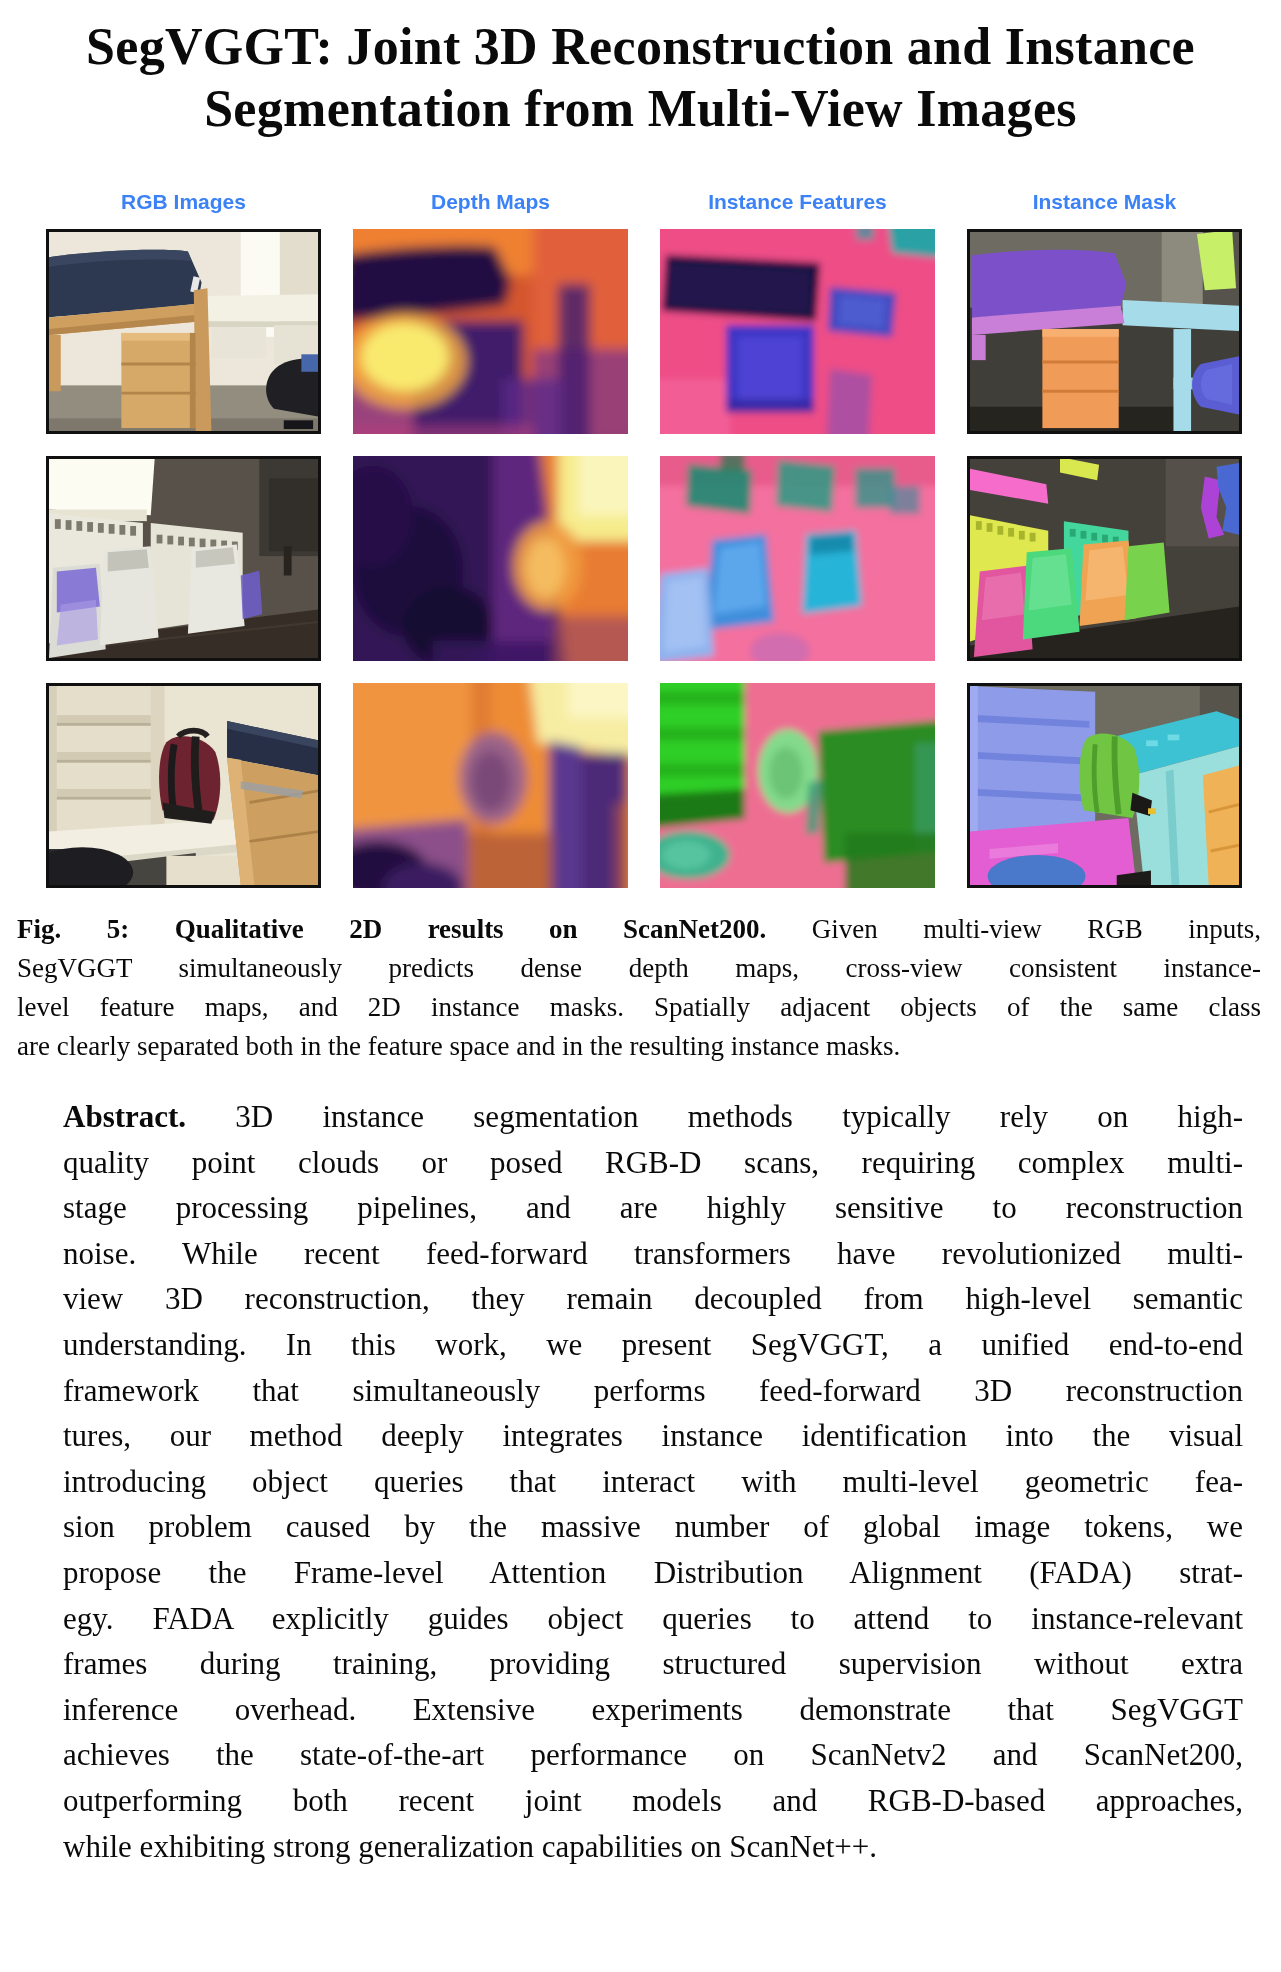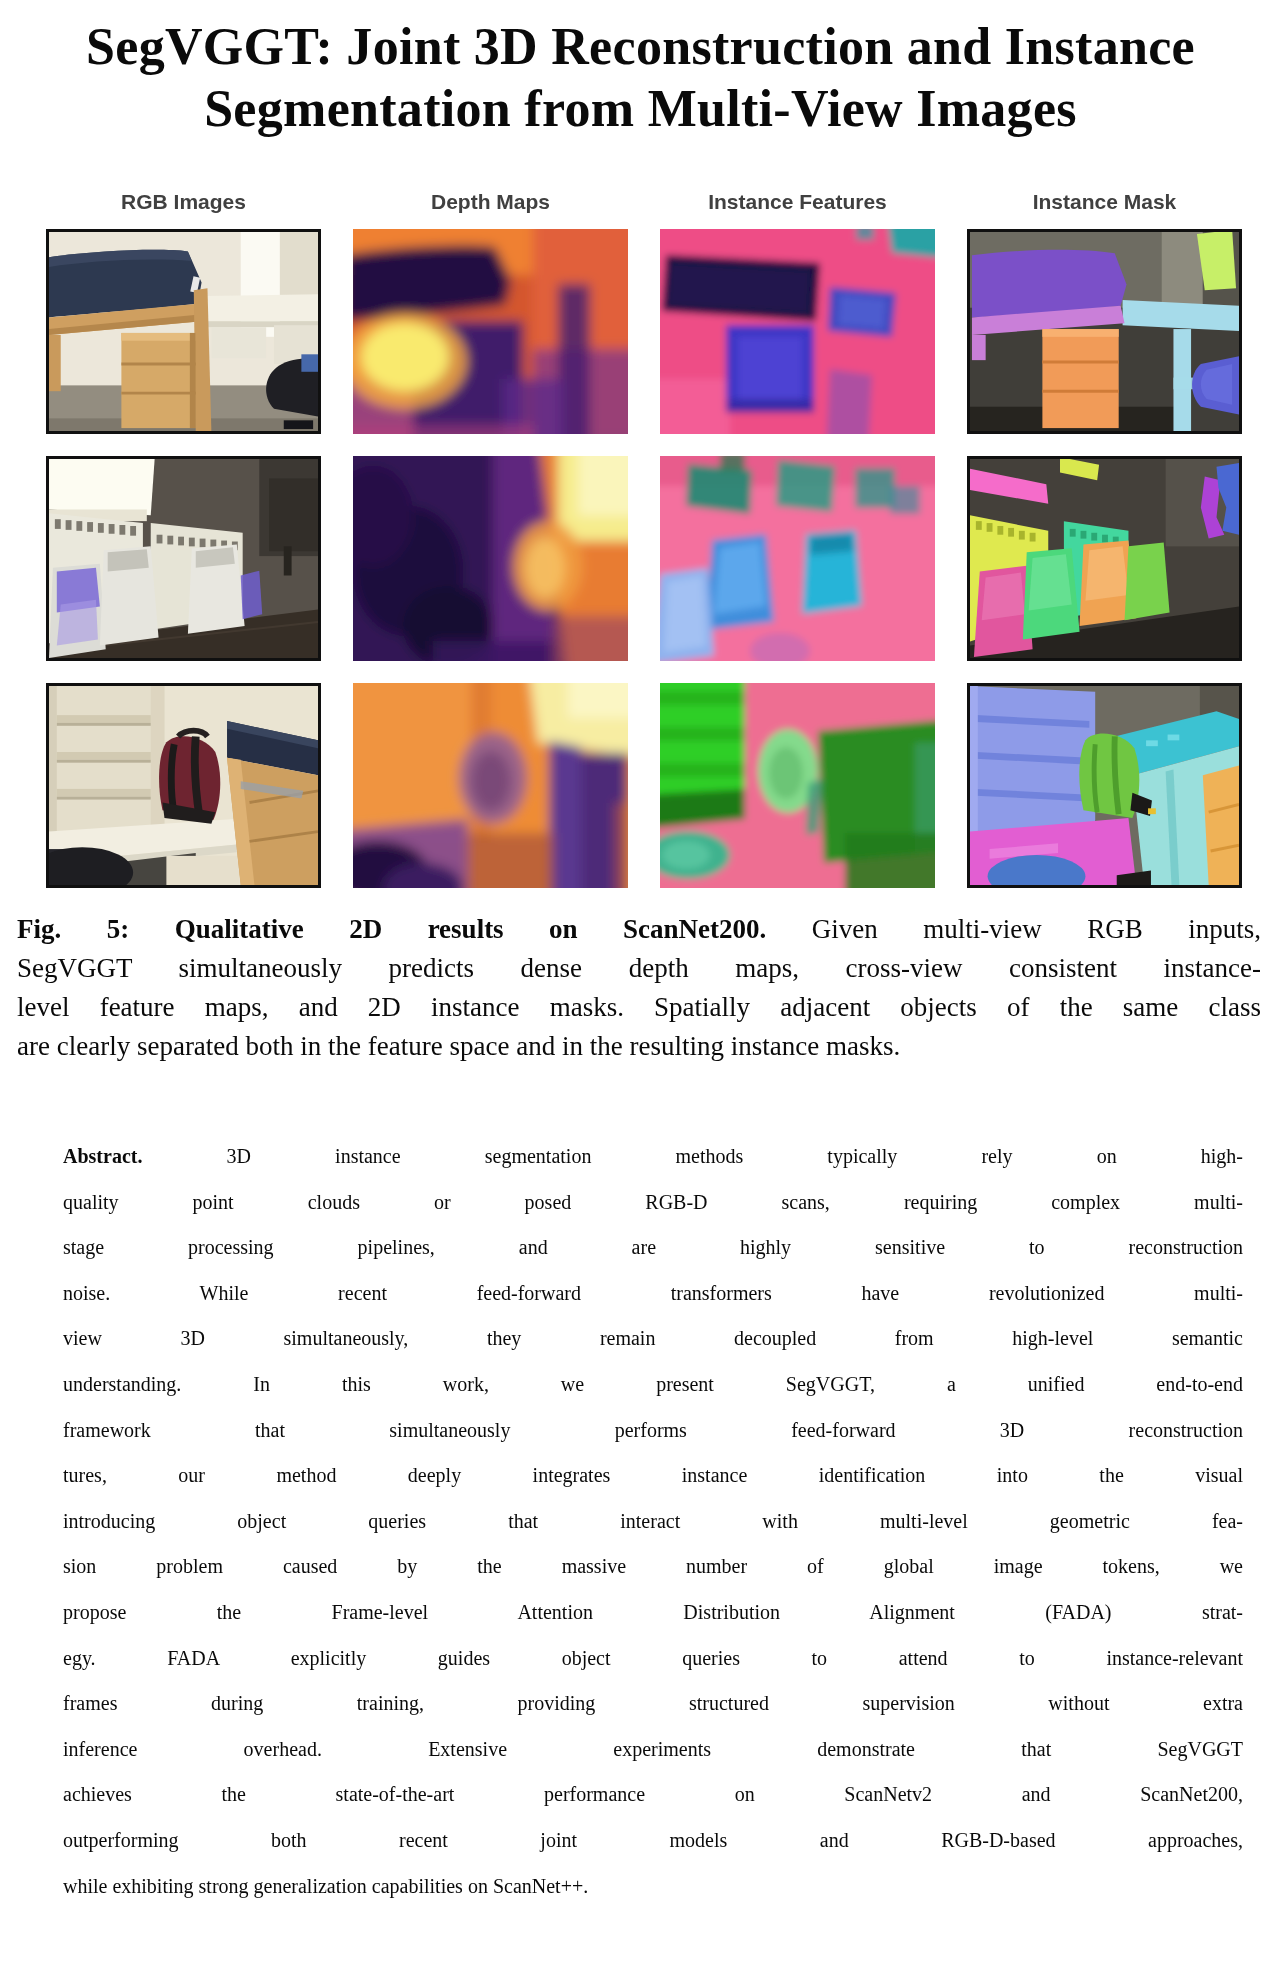--- a/index.html
+++ b/index.html
@@ -10,35 +10,35 @@
   .title {
     position:absolute; top:16px; left:0; width:1281px;
     text-align:center; font-weight:bold; font-size:52px; line-height:62px;
     letter-spacing:0.3px;
   }
   .figure { position:absolute; top:190px; left:46px; width:1197px; }
   .fig-headers {
     display:grid; grid-template-columns:repeat(4,275px); column-gap:32px;
     margin-bottom:15px;
     font-family:"Liberation Sans", sans-serif; font-weight:bold; font-size:21px;
-    text-align:center; color:#404040;
+    text-align:center; color:#3b82f6;
   }
   .fig-grid {
     display:grid; grid-template-columns:repeat(4,275px); column-gap:32px; row-gap:22px;
   }
   .cell { width:275px; height:205px; }
   .cell svg { width:100%; height:100%; display:block; }
   .ph svg { border:3px solid #101010; box-sizing:border-box; }
   .caption {
     position:absolute; top:910px; left:17px; width:1244px;
     font-size:27px; line-height:39px;
   }
   .abstract {
-    position:absolute; top:1134px; left:63px; width:1180px;
-    font-size:20px; line-height:45.6px;
+    position:absolute; top:1094px; left:63px; width:1180px;
+    font-size:31px; line-height:45.6px;
   }
   .tline { text-align:justify; text-align-last:justify; white-space:nowrap; }
   .tline.last { text-align-last:left; }
   .tline b { font-weight:bold;font-family:Liberation Serif, serif; }
 </style>
 </head>
 <body>
 
 <svg width="0" height="0" style="position:absolute" aria-hidden="true">
   <defs>
@@ -402,21 +402,21 @@
       <div class="tline">SegVGGT simultaneously predicts dense depth maps, cross-view consistent instance-</div>
       <div class="tline">level feature maps, and 2D instance masks. Spatially adjacent objects of the same class</div>
       <div class="tline last">are clearly separated both in the feature space and in the resulting instance masks.</div>
     </div>
 
   <div class="abstract">
       <div class="tline"><b>Abstract.</b> 3D instance segmentation methods typically rely on high-</div>
       <div class="tline">quality point clouds or posed RGB-D scans, requiring complex multi-</div>
       <div class="tline">stage processing pipelines, and are highly sensitive to reconstruction</div>
       <div class="tline">noise. While recent feed-forward transformers have revolutionized multi-</div>
-      <div class="tline">view 3D simultaneously, they remain decoupled from high-level semantic</div>
+      <div class="tline">view 3D reconstruction, they remain decoupled from high-level semantic</div>
       <div class="tline">understanding. In this work, we present SegVGGT, a unified end-to-end</div>
       <div class="tline">framework that simultaneously performs feed-forward 3D reconstruction</div>
       <div class="tline">tures, our method deeply integrates instance identification into the visual</div>
       <div class="tline">introducing object queries that interact with multi-level geometric fea-</div>
       <div class="tline">sion problem caused by the massive number of global image tokens, we</div>
       <div class="tline">propose the Frame-level Attention Distribution Alignment (FADA) strat-</div>
       <div class="tline">egy. FADA explicitly guides object queries to attend to instance-relevant</div>
       <div class="tline">frames during training, providing structured supervision without extra</div>
       <div class="tline">inference overhead. Extensive experiments demonstrate that SegVGGT</div>
       <div class="tline">achieves the state-of-the-art performance on ScanNetv2 and ScanNet200,</div>

